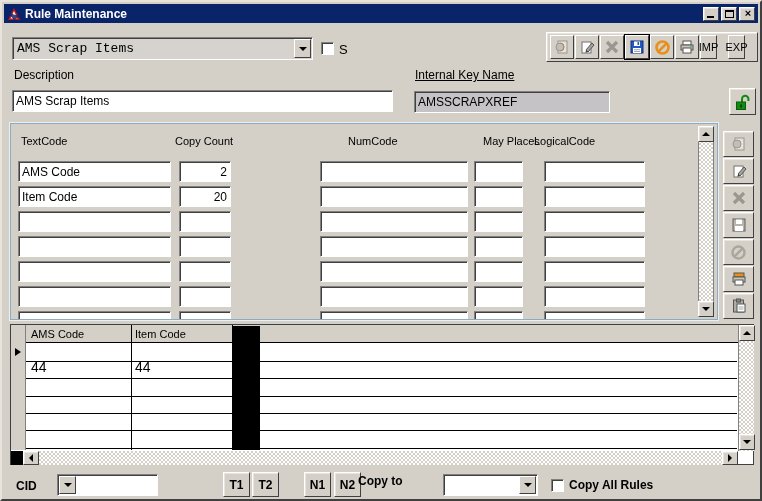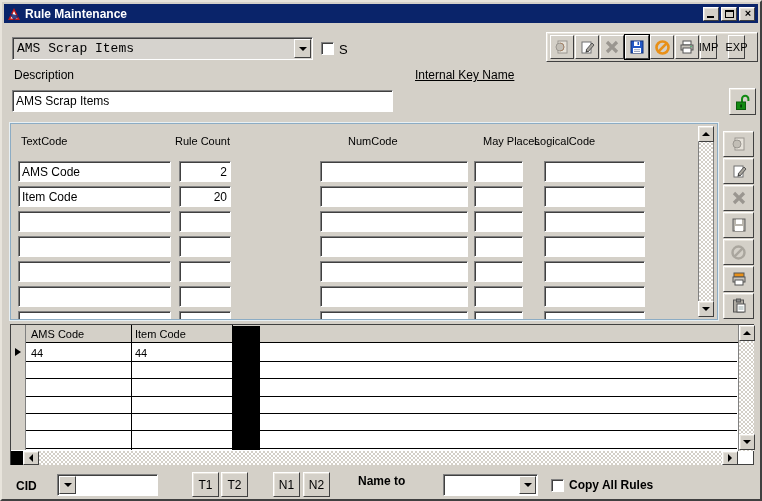--- a/index.html
+++ b/index.html
@@ -39,24 +39,24 @@
     background-image:linear-gradient(45deg,#ffffff 25%,transparent 25%,transparent 75%,#ffffff 75%),
                      linear-gradient(45deg,#ffffff 25%,transparent 25%,transparent 75%,#ffffff 75%);
     background-size:4px 4px; background-position:0 0,2px 2px; }
   .sb-btn { position:absolute; width:16px; height:16px; background:#d4d0c8; border:1px solid; border-color:#fff #404040 #404040 #fff; box-shadow: inset 1px 1px 0 #e8e4dc; display:flex; align-items:center; justify-content:center; }
   .datagrid { left:8px; top:322px; width:744px; height:141px; background:#fff; border:1px solid #404040; }
   .dg-hdr { position:absolute; left:0; top:0; right:0; height:18px; background:#d4d0c8; border-bottom:1px solid #000; }
   .dg-hdr .htxt { position:absolute; top:3px; font-size:11px; }
   .dg-line { position:absolute; left:15px; right:16px; height:1px; background:#000; }
   .dg-colsep { position:absolute; top:0; width:1px; background:#000; }
   .dg-selcol { position:absolute; left:0; top:0; width:15px; background:#d4d0c8; border-right:1px solid #808080; }
-  .cell { position:absolute; font-size:11px; }
+  .cell { position:absolute; font-size:14px;margin-top:12px; }
   .redact { position:absolute; background:#000; }
   .footer-lbl { font-weight:bold; font-size:12px; }
-  .f-btn { position:absolute; display:flex; align-items:center; justify-content:center; font-weight:normal; font-size:12px; background:#d4d0c8; border:1px solid; border-color:#fff #404040 #404040 #fff; box-shadow: inset 1px 1px 0 #e8e4dc; }
+  .f-btn { position:absolute; display:flex; align-items:center; justify-content:center; font-weight:bold; font-size:12px; background:#d4d0c8; border:1px solid; border-color:#fff #404040 #404040 #fff; box-shadow: inset 1px 1px 0 #e8e4dc; margin-left: 31px; }
 </style>
 </head>
 <body>
 
 <div id="window">
 
   <div class="abs titlebar">
     <svg width="14" height="14" viewBox="0 0 14 14">
       <polygon points="7,1 13,13 1,13" fill="#c01818"></polygon>
       <polygon points="7,4 10.5,11.5 3.5,11.5" fill="#fff"></polygon>
@@ -128,31 +128,32 @@
         <circle cx="12" cy="7.5" r="0.8" fill="#3a6"></circle>
       </svg>
     </div>
     <div class="tb-btn txt abs" style="left:153px; top:2px;">IMP</div>
     <div class="tb-btn txt abs" style="left:181px; top:2px;">EXP</div>
   </div>
 
   <div class="abs label" style="left:12px; top:66px; font-size:12px;">Description</div>
   <input class="abs sunken field" style="left: 10px; top: 88px; width: 381px; height: 22px;" value="AMS Scrap Items">
   <div class="abs label" style="left:413px; top:66px; font-size:12px;text-decoration:underline;">Internal Key Name</div>
+  <input class="abs sunken field" style="left: 412px; top: 89px; width: 196px; height: 22px; background: rgb(198, 195, 198);" readonly="" value="AMSSCRAPXREF">
   <div class="abs side-btn" style="left:727px; top:86px; width:27px; height:27px;">
     <svg width="18" height="18" viewBox="0 0 18 18">
       <path d="M8 9 V6 a3.2 3.2 0 0 1 6.4 0 V8" fill="none" stroke="#128a12" stroke-width="2"></path>
       <rect x="2.5" y="9" width="9" height="7.5" fill="#128a12" stroke="#0a5c0a"></rect>
       <rect x="6.2" y="11.5" width="1.8" height="3" fill="#063f06"></rect>
     </svg>
   </div>
 
   <div class="abs midpanel">
     <div class="gridhdr" style="left:10px;">TextCode</div>
-    <div class="gridhdr" style="left:164px;">Rule Count</div>
+    <div class="gridhdr" style="left:164px;">Copy Count</div>
     <div class="gridhdr" style="left:337px;">NumCode</div>
     <div class="gridhdr" style="left:472px;">May Places</div>
     <div class="gridhdr" style="left:523px;">LogicalCode</div>
 
     <div class="mrow">
       <input class="sunken field" style="left: 7px; top: 37px; width: 153px;" value="AMS Code">
       <input class="sunken field" style="left: 168px; top: 37px; width: 52px; text-align: right;" value="2">
       <input class="sunken field" style="left: 309px; top: 37px; width: 148px;" value="">
       <input class="sunken field" style="left: 463px; top: 37px; width: 49px;" value="">
       <input class="sunken field" style="left: 533px; top: 37px; width: 101px;" value="">
@@ -305,21 +306,21 @@
   <div class="abs footer-lbl" style="left:14px; top:477px;">CID</div>
   <div class="abs sunken combo" style="left:55px; top:472px; width:101px; height:22px;">
     <div class="drop-btn">
         <span class="arr-d"></span>
       </div>
   </div>
   <div class="f-btn" style="left:190px; top:470px; width:27px; height:25px;">T1</div>
   <div class="f-btn" style="left:219px; top:470px; width:27px; height:25px;">T2</div>
   <div class="f-btn" style="left:271px; top:470px; width:27px; height:25px;">N1</div>
   <div class="f-btn" style="left:301px; top:470px; width:27px; height:25px;">N2</div>
-  <div class="abs footer-lbl" style="left:356px; top:472px;">Name to</div>
+  <div class="abs footer-lbl" style="left:356px; top:472px;">Copy to</div>
   <div class="abs sunken combo" style="left:441px; top:472px; width:95px; height:22px;">
     <div class="val" style="font-size:12px;"></div>
     <div class="drop-btn">
         <span class="arr-d"></span>
       </div>
   </div>
   <div class="abs checkbox" style="left:549px; top:477px;"></div>
   <div class="abs footer-lbl" style="left:567px; top:476px;">Copy All Rules</div>
 
 </div>

